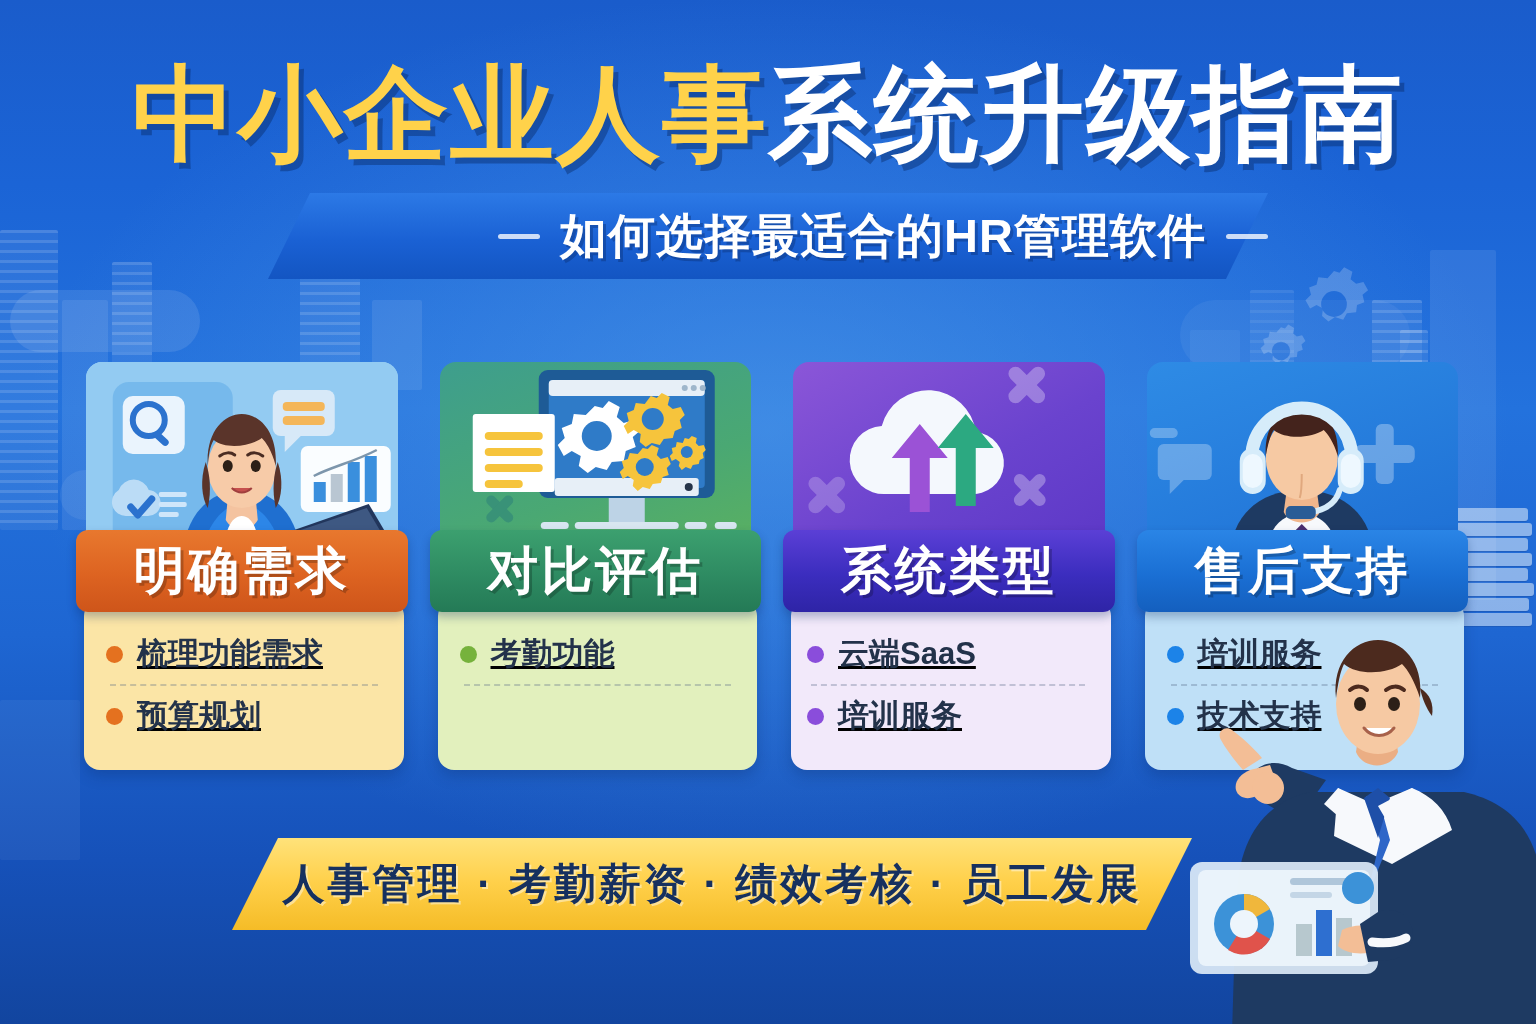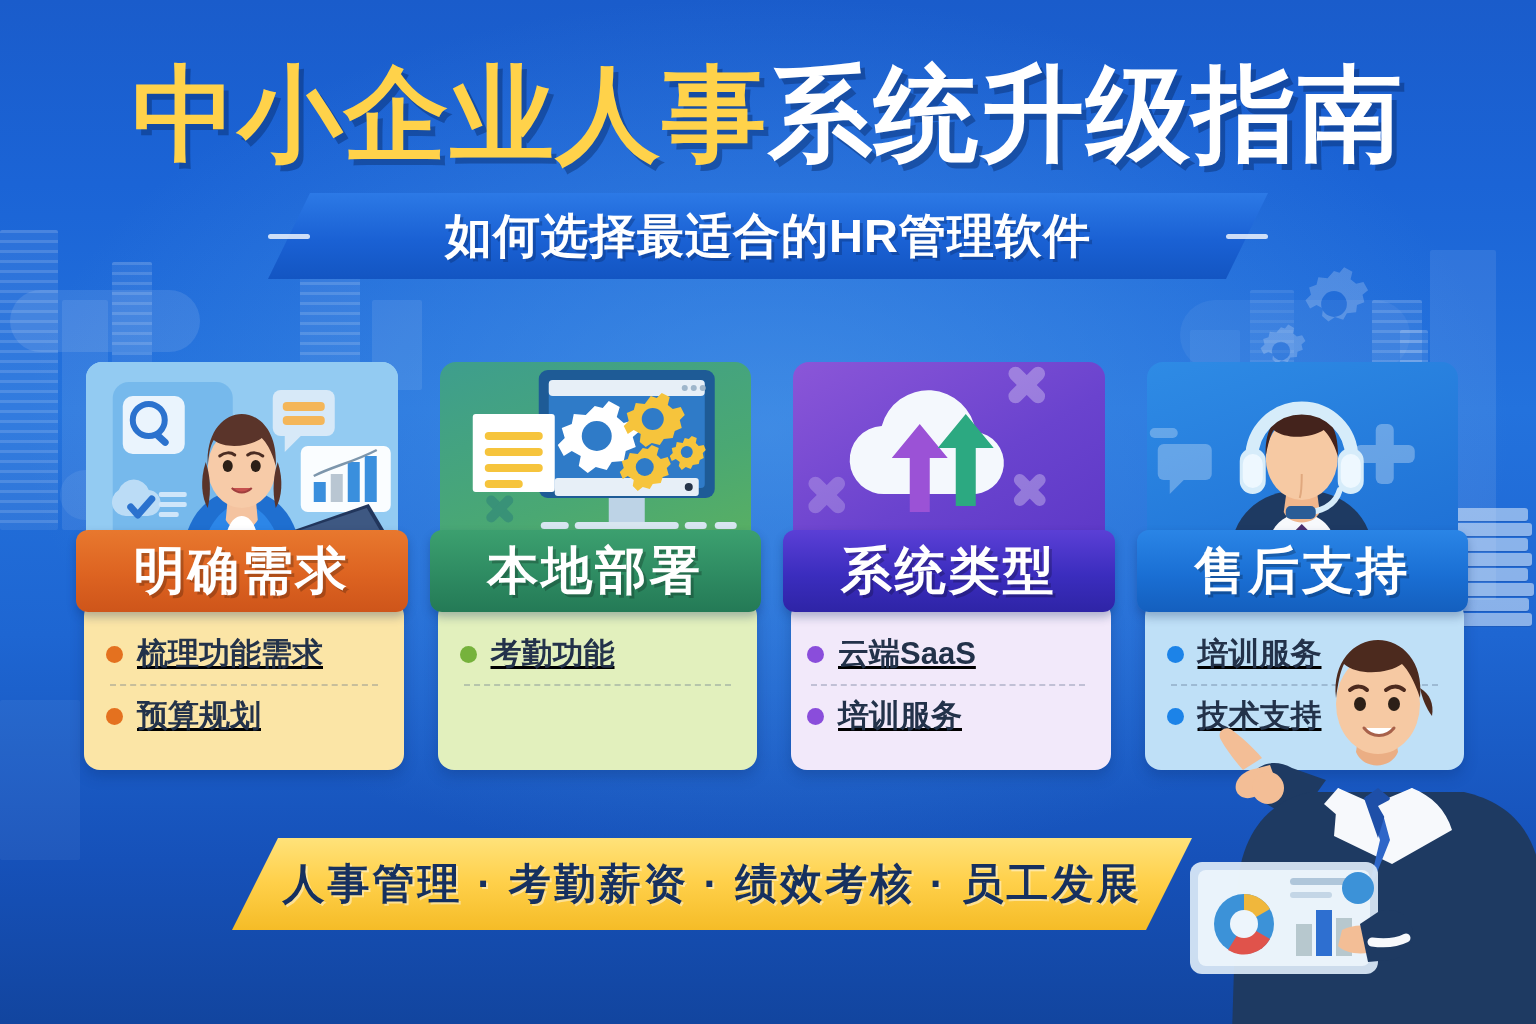--- a/index.html
+++ b/index.html
@@ -51,21 +51,21 @@
 
   .subtitle-band{
     position:absolute; top:193px; left:268px; width:1000px; height:86px;
     background:linear-gradient(180deg,#2C79E6 0%,#1A61D4 55%,#1355C2 100%);
     clip-path:polygon(42px 0, 1000px 0, 958px 86px, 0 86px);
     z-index:5;
     box-shadow:0 4px 10px rgba(7,35,90,.3);
   }
   .subtitle-inner{
     position:absolute; top:193px; left:268px; width:1000px; height:86px;
-    display:flex; align-items:center; justify-content:space-between; gap:20px;
+    display:flex; align-items:center; justify-content:flex-end; gap:20px;
     z-index:6;
   }
   .sub-dash{ width:42px; height:5px; background:rgba(255,255,255,.78); border-radius:3px; }
   .subtitle{
     font-size:47px; font-weight:bold; color:#fff; letter-spacing:1px;
     text-shadow:3px 3px 0 rgba(8,40,100,.35);
     white-space:nowrap;
   }
 
   
@@ -278,21 +278,21 @@
           <g opacity=".5">
             <rect x="46" y="142" width="34" height="10" rx="5" fill="#2A7E7A" transform="rotate(45 63 147)"></rect>
             <rect x="46" y="142" width="34" height="10" rx="5" fill="#2A7E7A" transform="rotate(-45 63 147)"></rect>
           </g>
           <rect x="104" y="160" width="28" height="7" rx="3.5" fill="#D8E6F0"></rect>
           <rect x="248" y="160" width="22" height="7" rx="3.5" fill="#D8E6F0"></rect>
           <rect x="278" y="160" width="22" height="7" rx="3.5" fill="#D8E6F0"></rect>
         </svg>
       </div>
       <div class="card-head" style="background:linear-gradient(180deg,#3CA06F 0%,#2E8B62 55%,#247A56 100%);">
-        <span class="card-head-text">本地部署</span>
+        <span class="card-head-text">对比评估</span>
       </div>
       <div class="card-body" style="background:#E2F0BD;">
         <div class="bullet-row">
           <span class="bullet-dot" style="background:#76B23C;"></span>
           <span class="bullet-text">考勤功能</span>
         </div>
         <div class="divider"></div>
       </div>
     </div>
 

